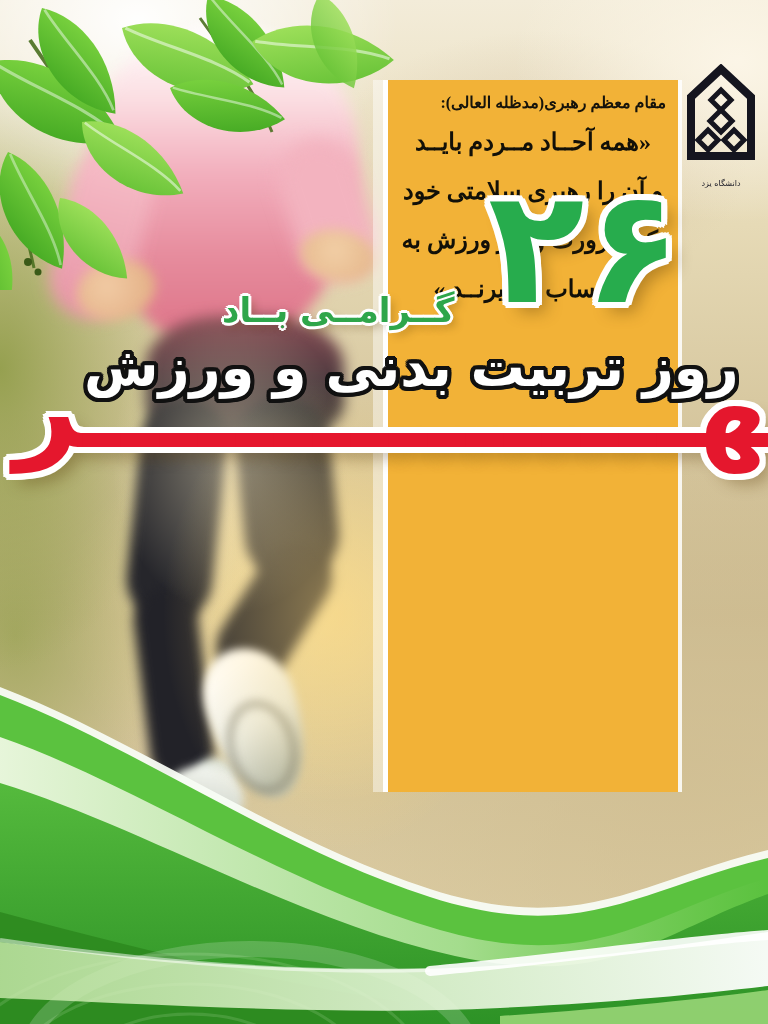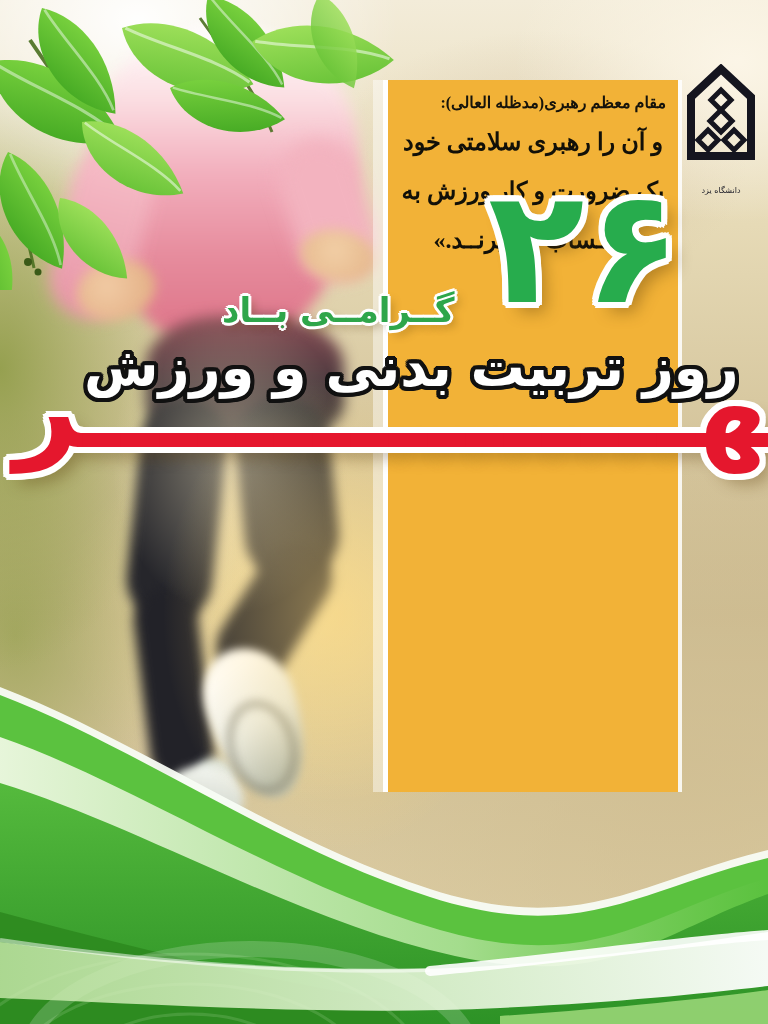--- a/index.html
+++ b/index.html
@@ -79,21 +79,21 @@
   .attribution{font-size:16px;font-weight:700;color:#16130B;text-align:right;
     line-height:30px;white-space:nowrap;}
   .quote-line{font-size:24px;font-weight:700;color:#121008;text-align:center;
     line-height:49px;white-space:nowrap;}
 
   
   .leaves{left:0;top:0;z-index:4;}
 
   
   .logo{left:680px;top:64px;width:82px;height:128px;z-index:4;text-align:center;}
-  .logo-caption{font-size:8px;color:#1B1B26;margin-top:8px;direction:rtl;}
+  .logo-caption{font-size:8px;color:#1B1B26;margin-top:1px;direction:rtl;}
 
   
   .t{position:absolute;direction:rtl;white-space:nowrap;}
   .ow{ 
     text-shadow:
       6px 0 0 #fff,-6px 0 0 #fff,0 6px 0 #fff,0 -6px 0 #fff,
       4px 4px 0 #fff,-4px 4px 0 #fff,4px -4px 0 #fff,-4px -4px 0 #fff,
       6px 3px 0 #fff,-6px 3px 0 #fff,6px -3px 0 #fff,-6px -3px 0 #fff,
       3px 6px 0 #fff,-3px 6px 0 #fff,3px -6px 0 #fff,-3px -6px 0 #fff,
       10px 10px 16px rgba(90,60,10,.4);}
@@ -140,20 +140,21 @@
     <div class="r shoe-rear"></div>
     <div class="r shoe-front"></div>
     <div class="r sole-swirl"></div>
   </div>
   <div class="abs flare"></div>
 
   <div class="abs panel">
     <div class="panel-sky"></div>
     <div class="panel-quote">
       <div class="attribution">مقام معظم رهبری(مدظله العالی):</div>
+      <div class="quote-line">«همه آحــاد مــردم بایــد</div>
       <div class="quote-line">و آن را رهبری سلامتی خود</div>
       <div class="quote-line">یک ضرورت و کار ورزش به</div>
       <div class="quote-line">حـــساب بــگیرنــد.»</div>
     </div>
   </div>
 
   <svg class="abs leaves" width="450" height="290" viewBox="0 0 450 290">
     <defs>
       <linearGradient id="leafA" x1="0" y1="0" x2="1" y2="1">
         <stop offset="0" stop-color="#86DB45"></stop>

